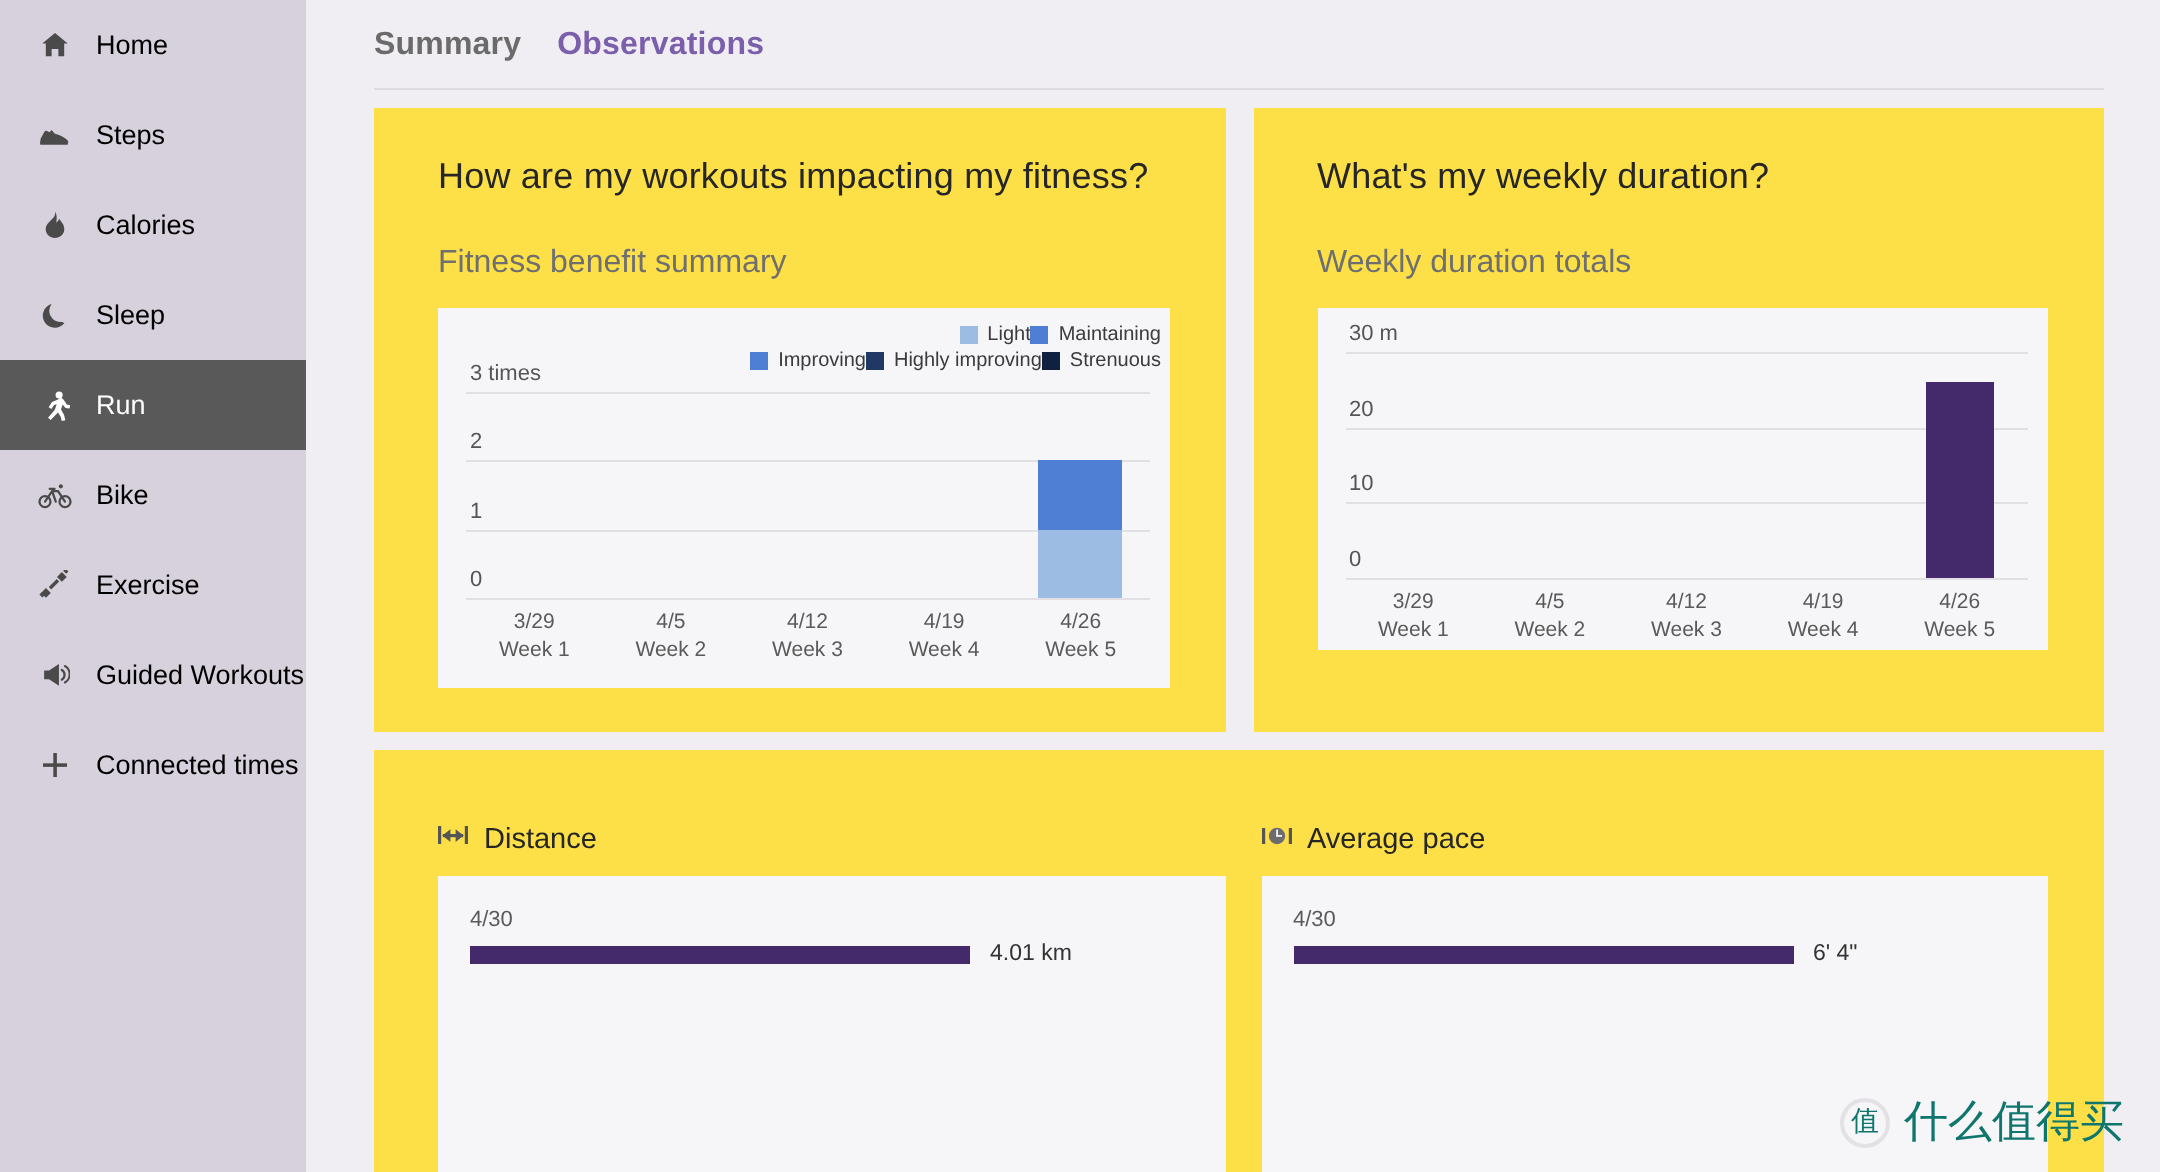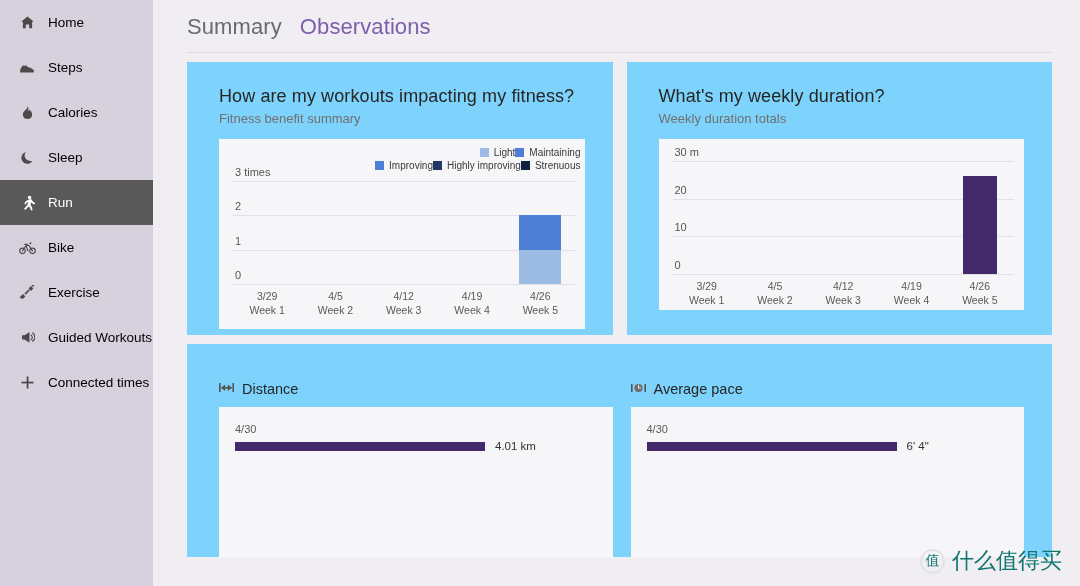--- a/index.html
+++ b/index.html
@@ -42,36 +42,36 @@
     flex: 1 1 auto; height: 586px;
     background: #f0eef2;
     position: relative;
     overflow: hidden;
   }
   .tabs {
     display: flex; align-items: baseline;
     gap: 18px;
     padding: 14px 0 0 34px;
   }
-  .tab { font-size: 22px; color: #6b6b6b; cursor: pointer; letter-spacing: .1px; }
+  .tab { font-size: 16px; color: #6b6b6b; cursor: pointer; letter-spacing: .1px; font-weight: bold; }
   .tab.active { color: #7b5fab; }
   .tab-divider {
     margin: 12px 28px 0 34px;
     height: 1px; background: #dedbe2;
   }
 
   .row { display: flex; gap: 14px; padding: 9px 28px 0 34px; }
 
   .card {
-    background: #7dd3fc;
-    padding: 24px 28px 6px 32px;
+    background: #fde047;
+    padding: 24px 28px 22px 32px;
   }
   .card.half { flex: 1 1 0; min-width: 0; }
   .card-title { font-size: 18px; color: #262626; font-weight: 400; letter-spacing: .1px; }
-  .card-sub { font-size: 13px; color: #6f6f6f; margin-top: 4px; }
+  .card-sub { font-size: 16px; color: #6f6f6f; margin-top: 24px; }
 
   
   .plot {
     background: #f6f5f7;
     margin-top: 13px;
     position: relative;
   }
   .plot-a { height: 190px; }
   .plot-b { height: 171px; }
 

